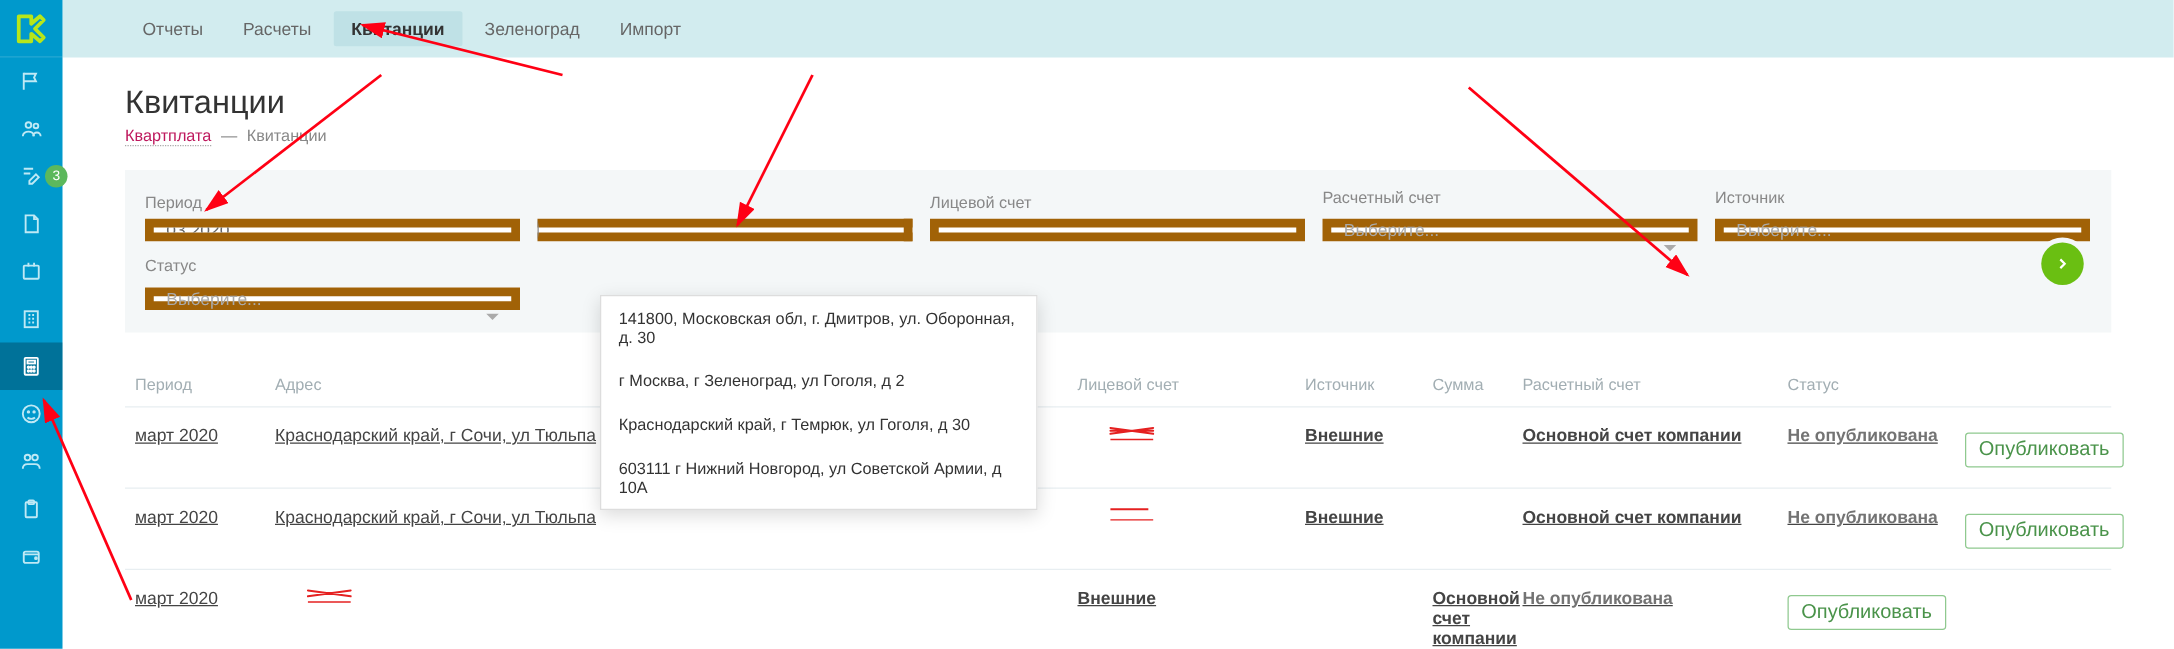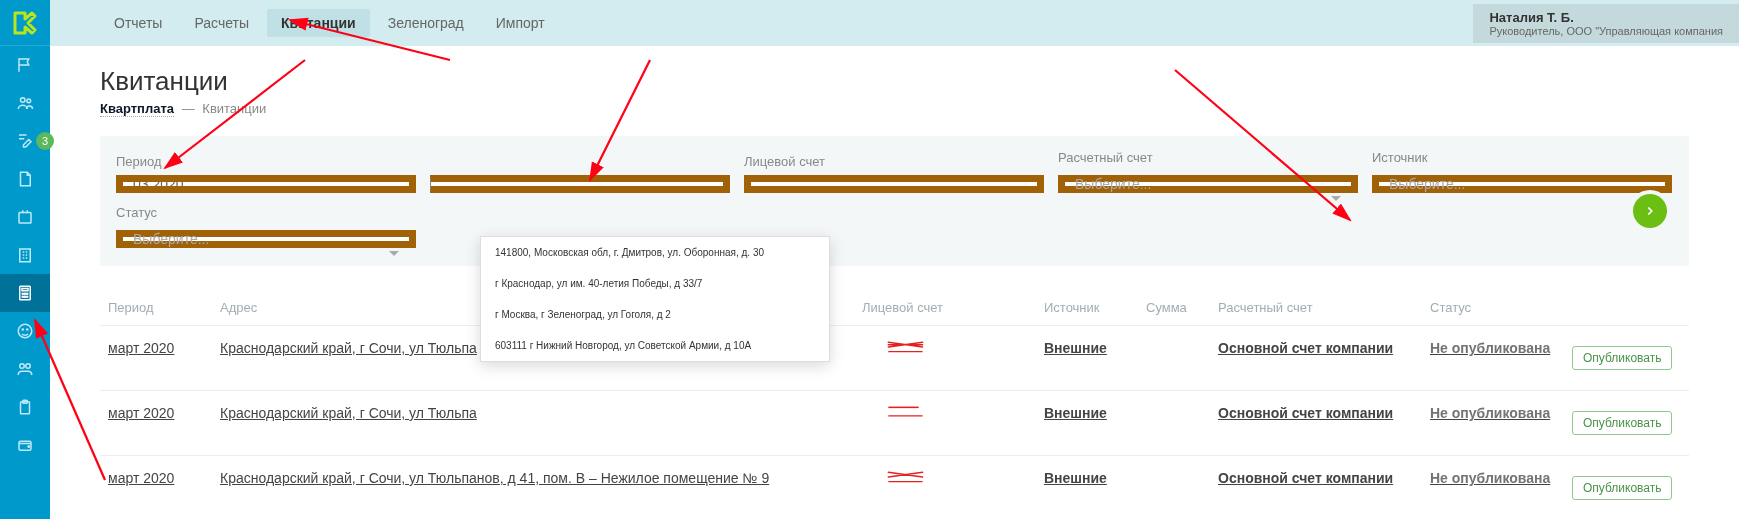--- a/index.html
+++ b/index.html
@@ -16,39 +16,39 @@
   .topnav-item { padding: 6px 14px; color: #666; cursor: pointer; border-radius: 2px; }
   .topnav-item.active { background: #bfe1e6; color: #333; font-weight: 600; }
   
   .userbox { margin-left: auto; background: #c4d9db; padding: 6px 16px; min-width: 230px; text-align: left; }
   .userbox .uname { font-weight: 600; color: #333; font-size: 13px; }
   .userbox .urole { font-size: 11px; color: #666; }
   
   .page { margin-left: 50px; padding: 20px 50px; }
   .page-title { font-size: 26px; font-weight: 400; color: #333; margin-bottom: 4px; }
   .breadcrumb { font-size: 13px; color: #888; margin-bottom: 20px; }
-  .breadcrumb a { color: #0f172a; text-decoration: none; border-bottom: 1px dotted #aaa; font-weight: bold; }
+  .breadcrumb a { color: #be185d; text-decoration: none; border-bottom: 1px dotted #aaa; }
   .breadcrumb .sep { margin: 0 4px; }
   
   .filters { background: #f4f7f8; padding: 14px 16px 18px 16px; display: grid; grid-template-columns: 300px 300px 300px 300px 300px; column-gap: 14px; row-gap: 12px; position: relative; align-items: end;}
   .f-field {}
   .f-label { font-size: 13px; color: #888; margin-bottom: 6px; }
   .f-input, .f-select { width: 100%; height: 18px; border: 7px solid #a16207; background: #fff; padding: 0 10px; font-size: 14px; color: #666; outline: none;}
   .f-select { position: relative; display:flex; align-items:center; cursor:pointer;margin-top:10px;}
   .f-select::after { content:''; position:absolute; right:10px; top:14px; border:5px solid transparent; border-top-color:#aaa;}
   .go-btn { position: absolute; right: 22px; top: 58px; width: 34px; height: 34px; border-radius: 50%; background: #6abf12; display: flex; align-items: center; justify-content: center; color: #fff; cursor: pointer; box-shadow: 0 0 0 4px #f4f7f8; }
   
   .dropdown { position: absolute; left: 430px; top: 190px; width: 350px; background: #fff; border: 1px solid #ddd; box-shadow: 0 4px 14px rgba(0,0,0,0.15); z-index: 20; }
-  .dd-item { padding: 10px 14px; font-size: 10px; color: #333; cursor: pointer; }
+  .dd-item { padding: 10px 14px; font-size: 13px; color: #333; cursor: pointer; }
   
   .table-wrap { margin-top: 24px; }
   .thead { display: grid; grid-template-columns: 100px 630px 170px 90px 60px 200px 130px 140px; gap: 12px; padding: 10px 8px 10px 8px; border-bottom: 1px solid #e8eef1; color: #a2aeb3; font-size: 13px; }
   .trow { display: grid; grid-template-columns: 100px 630px 170px 90px 60px 200px 130px 140px; gap: 12px; padding: 14px 8px; border-bottom: 1px solid #e8eef1; font-size: 14px; color: #444; align-items: start; text-decoration: underline; }
   .trow .status-txt { color: #737373; font-weight: 600; }
-  .trow .pub-btn { display:inline-block; margin-top:6px; border:1px solid #8fc98f; color:#4a934a; padding:4px 10px; border-radius:3px; font-size:12px; cursor:pointer;}
+  .trow .pub-btn { display:inline-block; margin-top:6px; border:1px solid #8fc98f; color:#4a934a; padding:4px 10px; border-radius:3px; font-size:16px; cursor:pointer;}
   .redacted { position: relative; height: 36px; }
   .redacted .scribble { display:block; width:90px; height:14px; }
   
   .arrow { position: absolute; pointer-events: none; z-index: 30; }
   
   svg { display: block; }
 </style>
 </head>
 <body>
 
@@ -141,24 +141,20 @@
 </div>
 
 <div class="topbar">
   <div class="topnav">
     <div class="topnav-item">Отчеты</div>
     <div class="topnav-item">Расчеты</div>
     <div class="topnav-item active">Квитанции</div>
     <div class="topnav-item">Зеленоград</div>
     <div class="topnav-item">Импорт</div>
   </div>
-  <div class="userbox">
-    <div class="uname">Наталия Т. Б.</div>
-    <div class="urole">Руководитель, ООО "Управляющая компания</div>
-  </div>
 </div>
 
 <div class="page" style="position:relative;">
   <div class="page-title">Квитанции</div>
   <div class="breadcrumb">
     <a href="#">Квартплата</a>
     <span class="sep">—</span>
     <span>Квитанции</span>
   </div>
 
@@ -194,22 +190,22 @@
     </div>
     <div class="go-btn">
       <svg width="14" height="14" viewBox="0 0 24 24" fill="none" stroke="#fff" stroke-width="3">
           <path d="M9 6l6 6-6 6"></path>
         </svg>
     </div>
   </div>
 
   <div class="dropdown">
     <div class="dd-item">141800, Московская обл, г. Дмитров, ул. Оборонная, д. 30</div>
-    <div class="dd-item">г Краснодар, ул им. 40-летия Победы, д 33/7</div>
     <div class="dd-item">г Москва, г Зеленоград, ул Гоголя, д 2</div>
+    <div class="dd-item">Краснодарский край, г Темрюк, ул Гоголя, д 30</div>
     <div class="dd-item">603111 г Нижний Новгород, ул Советской Армии, д 10А</div>
   </div>
 
   <div class="table-wrap">
     <div class="thead">
       <div>Период</div>
       <div>Адрес</div>
       <div>Лицевой счет</div>
       <div>Источник</div>
       <div>Сумма</div>
@@ -245,21 +241,20 @@
       </div>
       <div style="font-weight:600;">Внешние</div>
       <div></div>
       <div style="font-weight:600;">Основной счет компании</div>
       <div class="status-txt">Не опубликована</div>
       <div><span class="pub-btn">Опубликовать</span></div>
     </div>
 
     <div class="trow">
       <div>март 2020</div>
-      <div>Краснодарский край, г Сочи, ул Тюльпанов, д 41, пом. B – Нежилое помещение № 9</div>
       <div class="redacted">
         <svg class="scribble" viewBox="0 0 100 36">
             <path d="M2 6 L90 18 M2 18 L90 6" stroke="#e52020" stroke-width="4" stroke-linecap="round"></path>
             <path d="M2 30 L90 30" stroke="#e52020" stroke-width="3"></path>
           </svg>
       </div>
       <div style="font-weight:600;">Внешние</div>
       <div></div>
       <div style="font-weight:600;">Основной счет компании</div>
       <div class="status-txt">Не опубликована</div>

